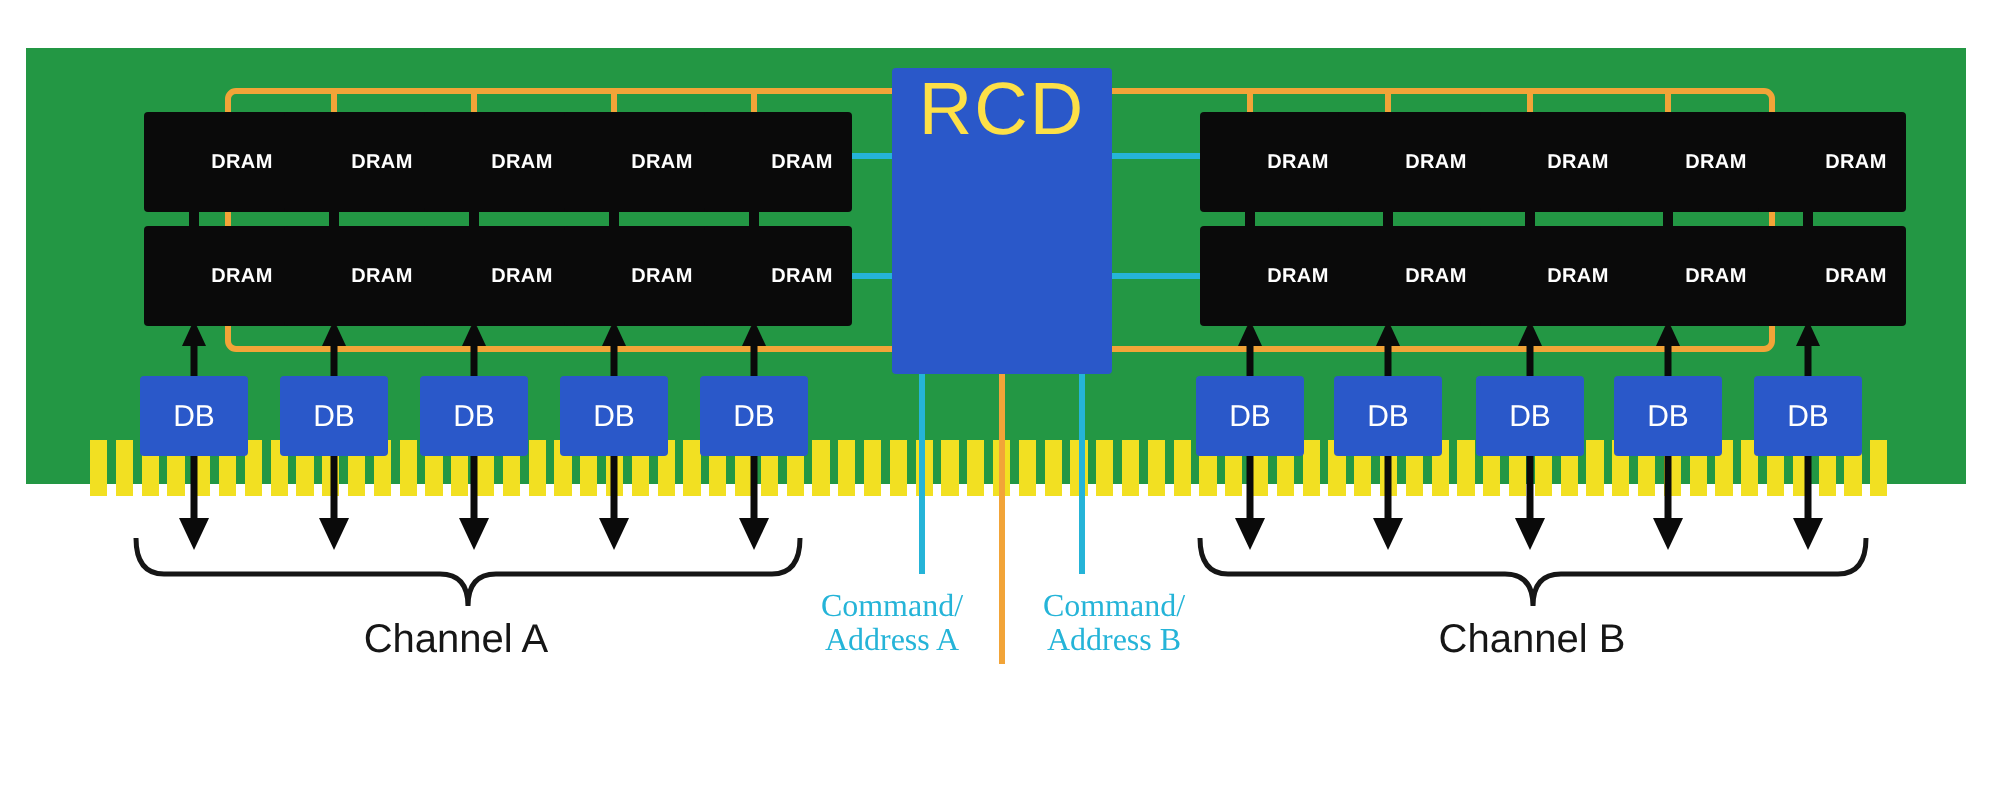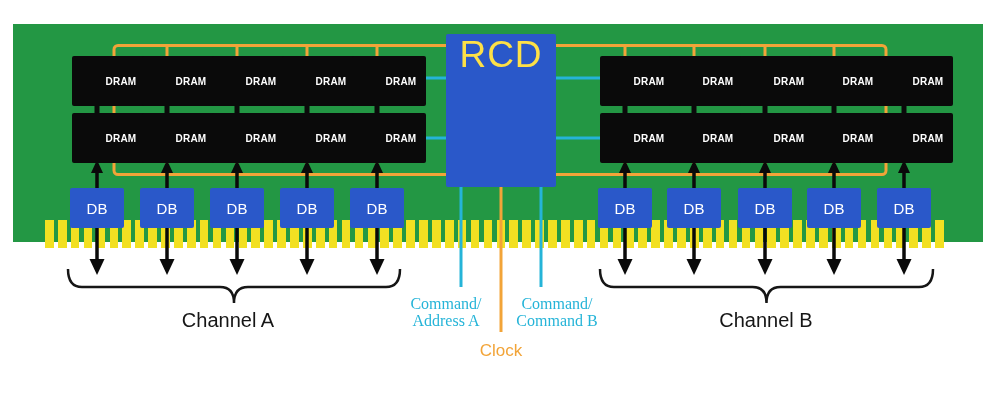--- a/index.html
+++ b/index.html
@@ -163,16 +163,15 @@
     <span>RCD</span>
   </div>
   <div class="lbl channel" id="channelB" style="color: rgb(22, 22, 22);">Channel B</div>
   <div class="lbl channel" id="channelA" style="color: rgb(22, 22, 22);">Channel A</div>
   <div class="lbl cmd" id="cmdA" style="color: rgb(37, 180, 216);">
     <div>Command/</div>
     <div>Address A</div>
   </div>
   <div class="lbl cmd" id="cmdB" style="color: rgb(37, 180, 216);">
     <div>Command/</div>
-    <div>Command B</div>
+    <div>Address B</div>
   </div>
-  <div class="lbl" id="clock" style="color: rgb(242, 164, 56);">Clock</div>
 </div>
 
 </body></html>

